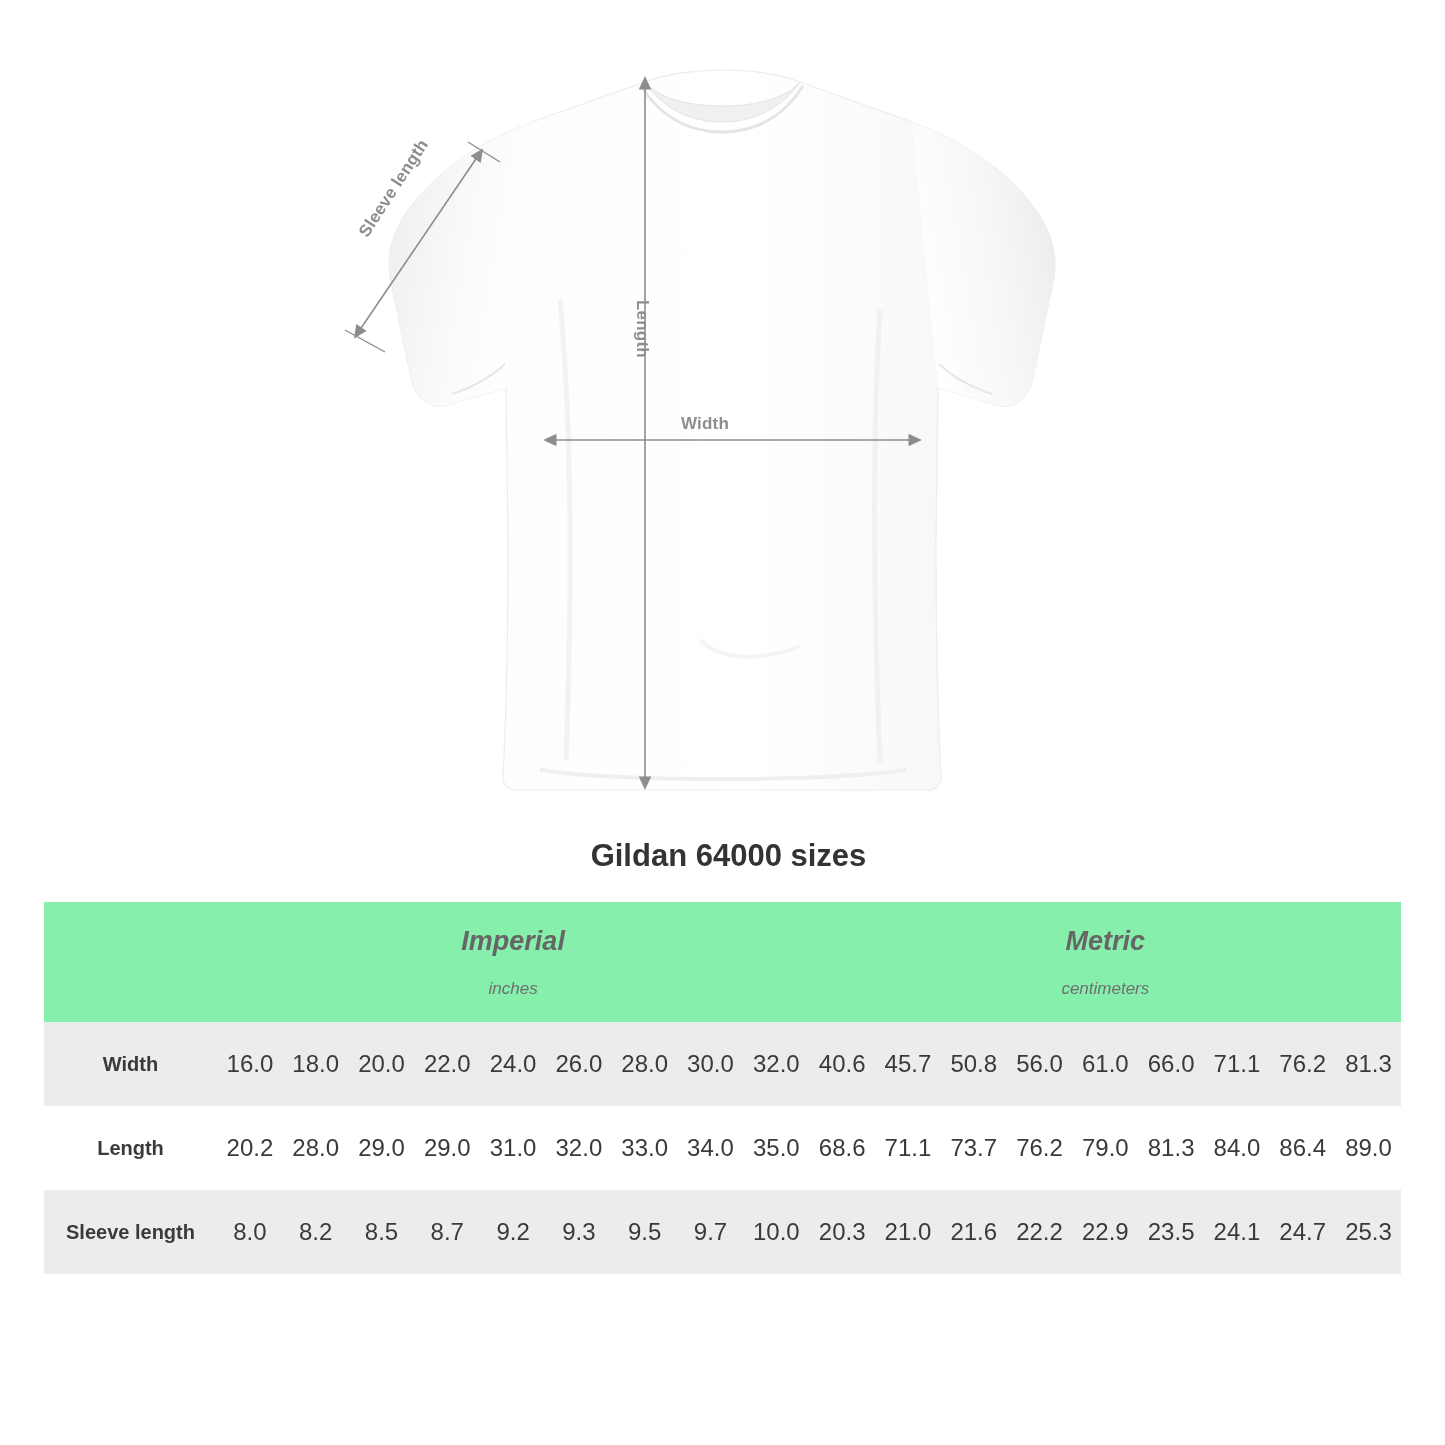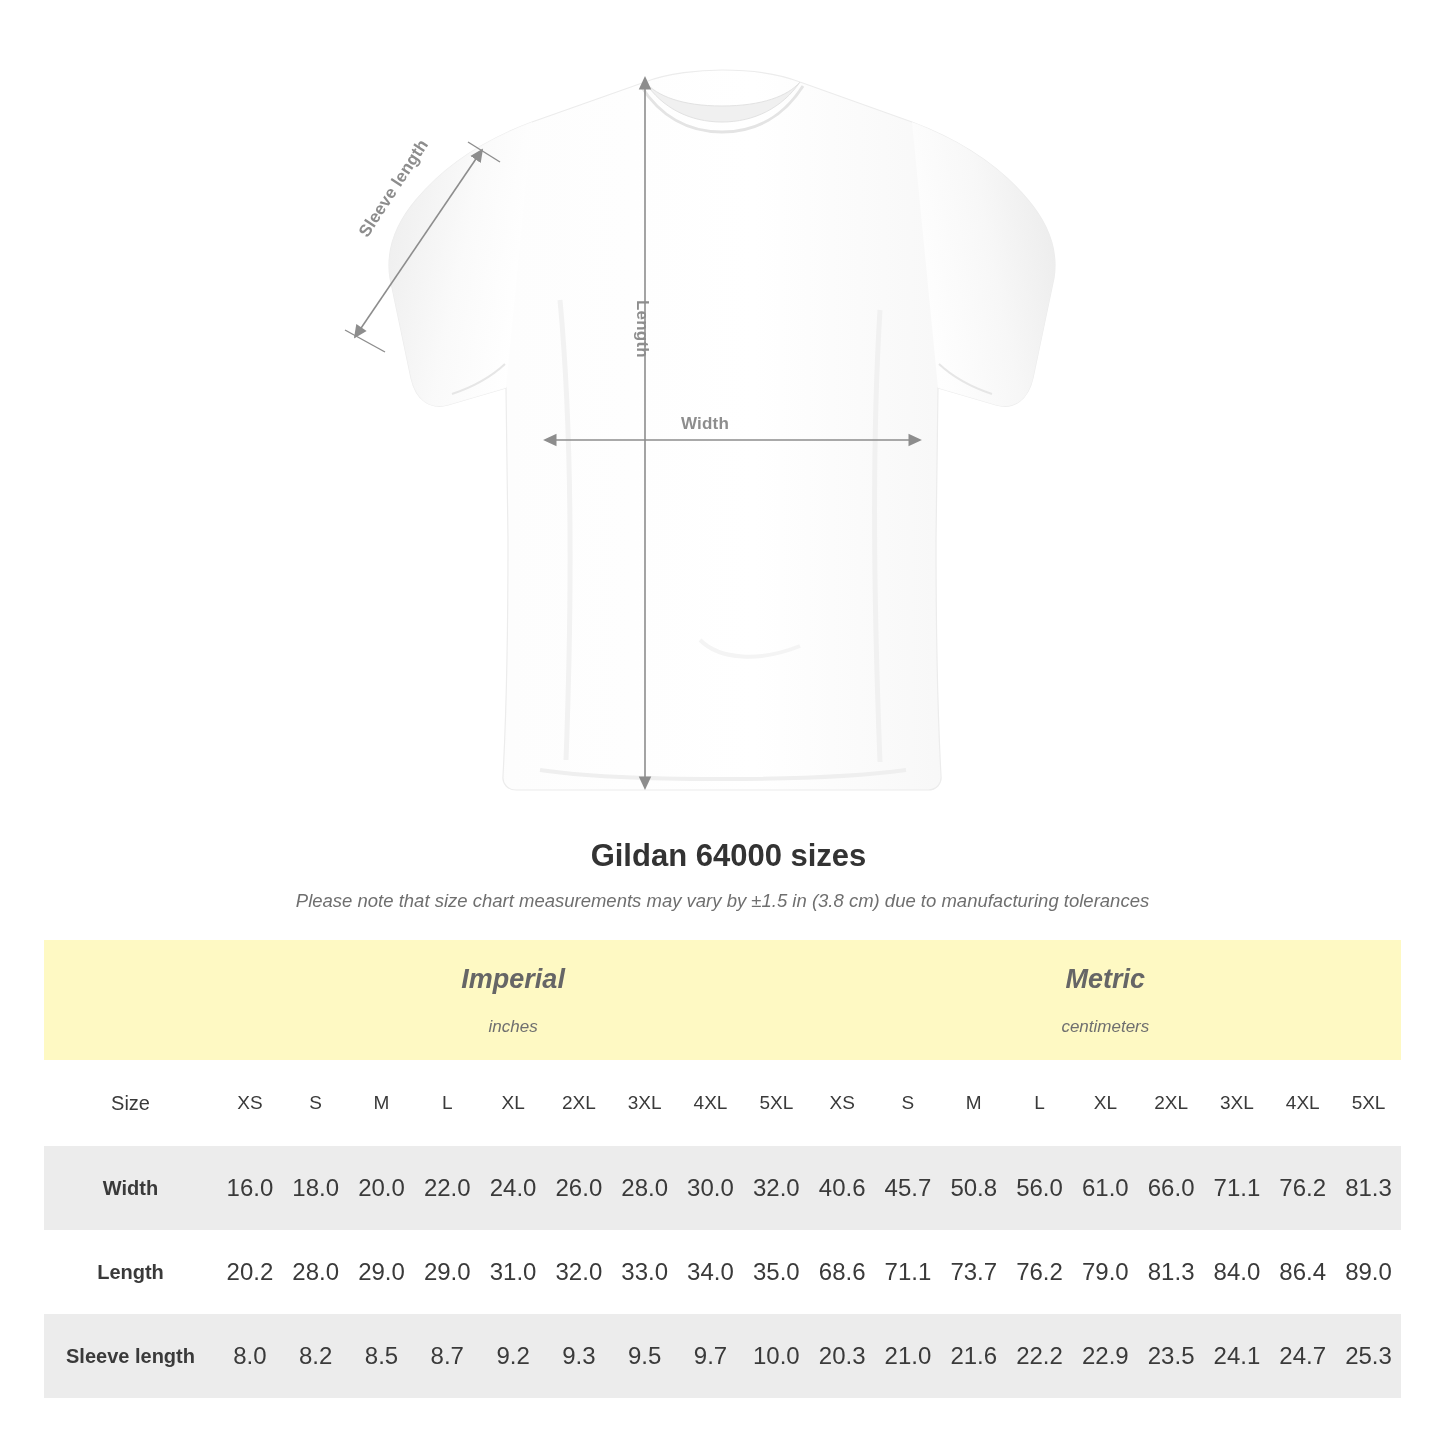--- a/index.html
+++ b/index.html
@@ -89,21 +89,21 @@
     table-layout: fixed;
   }
   table.size-table td, table.size-table th {
     border: none;
     text-align: center;
     font-weight: normal;
   }
 
   
   .unit-row td {
-    background: #fef9c3;
+    background: #86efac;
     height: 118px;
     vertical-align: middle;
   }
   .unit-name {
     font-size: 27px;
     font-weight: bold;
     font-style: italic;
     color: #666666;
     line-height: 1.25;
   }
@@ -234,21 +234,20 @@
       </g>
     </svg>
 
     <div class="dim-label label-sleeve">Sleeve length</div>
     <div class="dim-label label-length">Length</div>
     <div class="dim-label label-width">Width</div>
   </div>
 
   <div class="title-block">
     <h1 class="chart-title">Gildan 64000 sizes</h1>
-    <p class="chart-note">Please note that size chart measurements may vary by ±1.5 in (3.8 cm) due to manufacturing tolerances</p>
   </div>
 
   <div class="table-wrap">
     <table class="size-table">
       <colgroup>
         <col class="col-rowhead">
         <col class="col-cell">
           <col class="col-cell">
           <col class="col-cell">
           <col class="col-cell">
@@ -274,41 +273,20 @@
           <td colspan="9">
             <div class="unit-name">Imperial</div>
             <div class="unit-sub">inches</div>
           </td>
           <td colspan="9">
             <div class="unit-name">Metric</div>
             <div class="unit-sub">centimeters</div>
           </td>
         </tr>
 
-        <tr class="head-row">
-          <td class="rowhead">Size</td>
-          <td>XS</td>
-          <td>S</td>
-          <td>M</td>
-          <td>L</td>
-          <td>XL</td>
-          <td>2XL</td>
-          <td>3XL</td>
-          <td>4XL</td>
-          <td>5XL</td>
-          <td>XS</td>
-          <td>S</td>
-          <td>M</td>
-          <td>L</td>
-          <td>XL</td>
-          <td>2XL</td>
-          <td>3XL</td>
-          <td>4XL</td>
-          <td>5XL</td>
-        </tr>
 
         <tr class="body-row shade">
           <td class="rowhead">Width</td>
           <td>16.0</td>
           <td>18.0</td>
           <td>20.0</td>
           <td>22.0</td>
           <td>24.0</td>
           <td>26.0</td>
           <td>28.0</td>

